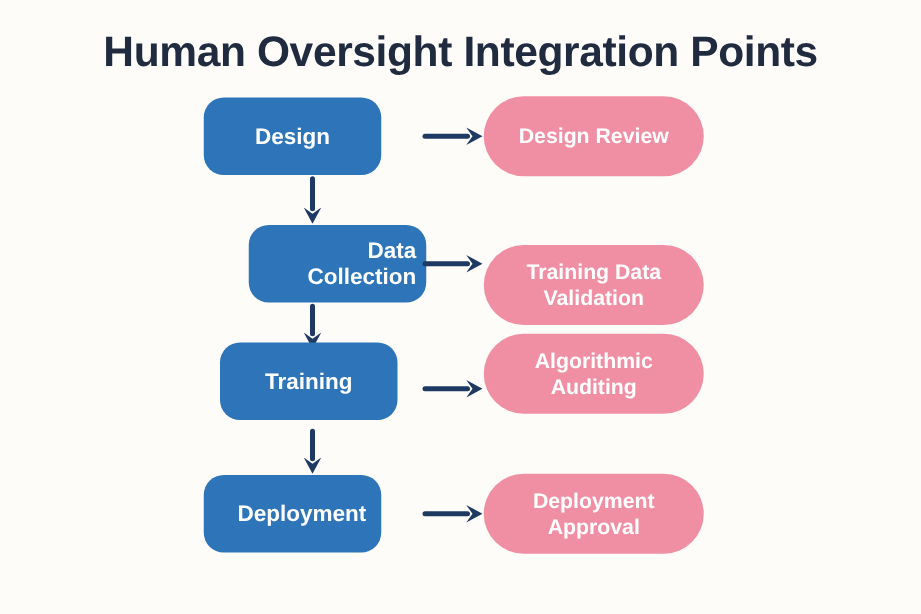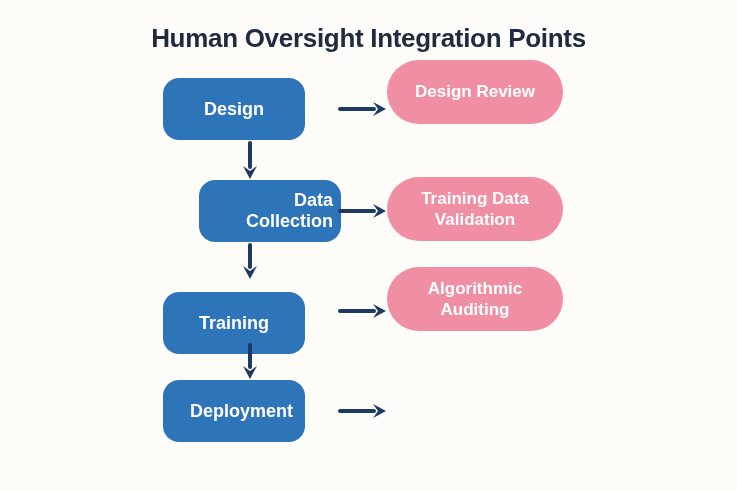--- a/index.html
+++ b/index.html
@@ -13,21 +13,21 @@
     height: 491px;
     background: #fdfcf9;
     overflow: hidden;
   }
   .title {
     position: absolute;
     top: 23px;
     left: 0;
     width: 737px;
     text-align: center;
-    font-size: 26px;
+    font-size: 34px;
     font-weight: 700;
     letter-spacing: -0.3px;
     color: #212b40;
   }
   .stage-box {
     position: absolute;
     left: 163px;
     width: 142px;
     height: 62px;
     background: #2d74b9;
@@ -55,24 +55,24 @@
     line-height: 1.25;
     display: flex;
     align-items: center;
     justify-content: center;
     text-align: center;
     box-sizing: border-box;
     padding: 0 20px;
   }
   .row1 { top: 78px; }
   .row2 { top: 180px; margin-left: 36px; }
-  .row3 { top: 292px; }
+  .row3 { top: 274px; margin-left: 13px; }
   .row4 { top: 380px; padding-left: 23px; }
-  .pill-r1 { top: 60px; }
-  .pill-r2 { top: 177px; }
+  .pill-r1 { top: 77px; }
+  .pill-r2 { top: 196px; }
   .pill-r3 { top: 267px; }
   .pill-r4 { top: 379px; }
 
   .h-arrow {
     position: absolute;
     left: 338px;
     width: 48px;
     height: 16px;
   }
   .h-arrow .shaft {
@@ -164,14 +164,15 @@
       </svg>
   </div>
 
   <div class="stage-box row4">Deployment</div>
   <div class="h-arrow ha4">
     <div class="shaft"></div>
     <svg width="13" height="16" viewBox="0 0 13 16">
         <polygon points="0,1 5,8 0,15 13,8" fill="#1e3a63"></polygon>
       </svg>
   </div>
+  <div class="oversight-pill pill-r4">Deployment Approval</div>
 
 </div>
 
 </body></html>

